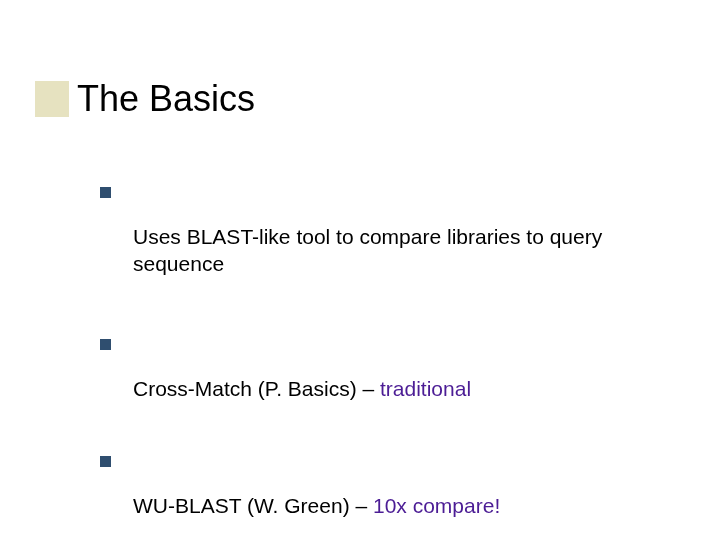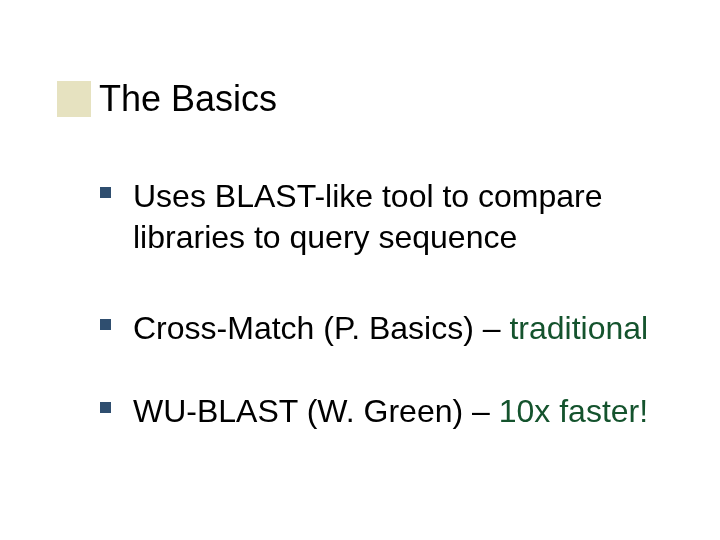--- a/index.html
+++ b/index.html
@@ -9,21 +9,20 @@
     height: 540px;
     position: relative;
     background: #fff;
   }
   .title-row {
     position: absolute;
     top: 78px;
     left: 35px;
     display: flex;
     align-items: center;
-    margin-left: 22px;
   }
   .title-accent {
     width: 34px;
     height: 36px;
     background: #e6e2c0;
     margin-right: 8px;
   }
   .title-text {
     font-size: 36px;
     color: #000;
@@ -43,25 +42,26 @@
   .bullet-item:first-child { margin-bottom: 50px; }
   .bullet-marker {
     width: 11px;
     height: 11px;
     background: #2f4e6f;
     flex-shrink: 0;
     margin-top: 11px;
     margin-right: 22px;
   }
   .bullet-text {
-    font-size: 32px;
+    font-size: 21px;
     line-height: 1.28;
     color: #000;
+    margin-top: 48px;
   }
-  .highlight { color: #14532d; }
+  .highlight { color: #4c1d95; }
 </style>
 </head>
 <body>
 
 <div class="slide">
 
   <div class="title-row">
     <div class="title-accent"></div>
     <div class="title-text">The Basics</div>
   </div>
@@ -73,18 +73,18 @@
       <div class="bullet-text"><span>Uses BLAST-like tool to compare libraries to query sequence</span><span class="highlight"></span><span></span></div>
     </div>
 
     <div class="bullet-item">
       <div class="bullet-marker"></div>
       <div class="bullet-text"><span>Cross-Match (P. Basics) – </span><span class="highlight">traditional</span><span></span></div>
     </div>
 
     <div class="bullet-item">
       <div class="bullet-marker"></div>
-      <div class="bullet-text"><span>WU-BLAST (W. Green) – </span><span class="highlight">10x faster!</span><span></span></div>
+      <div class="bullet-text"><span>WU-BLAST (W. Green) – </span><span class="highlight">10x compare!</span><span></span></div>
     </div>
 
   </div>
 
 </div>
 
 </body></html>

